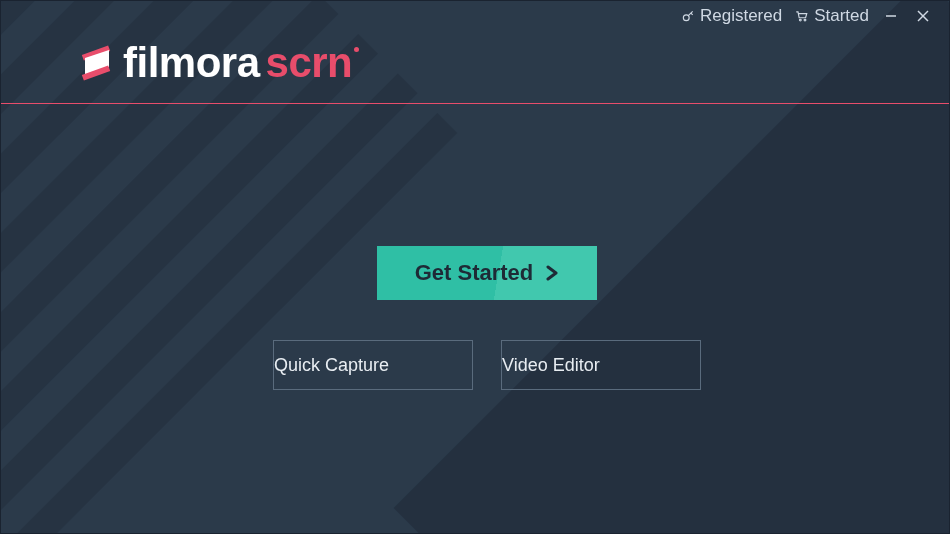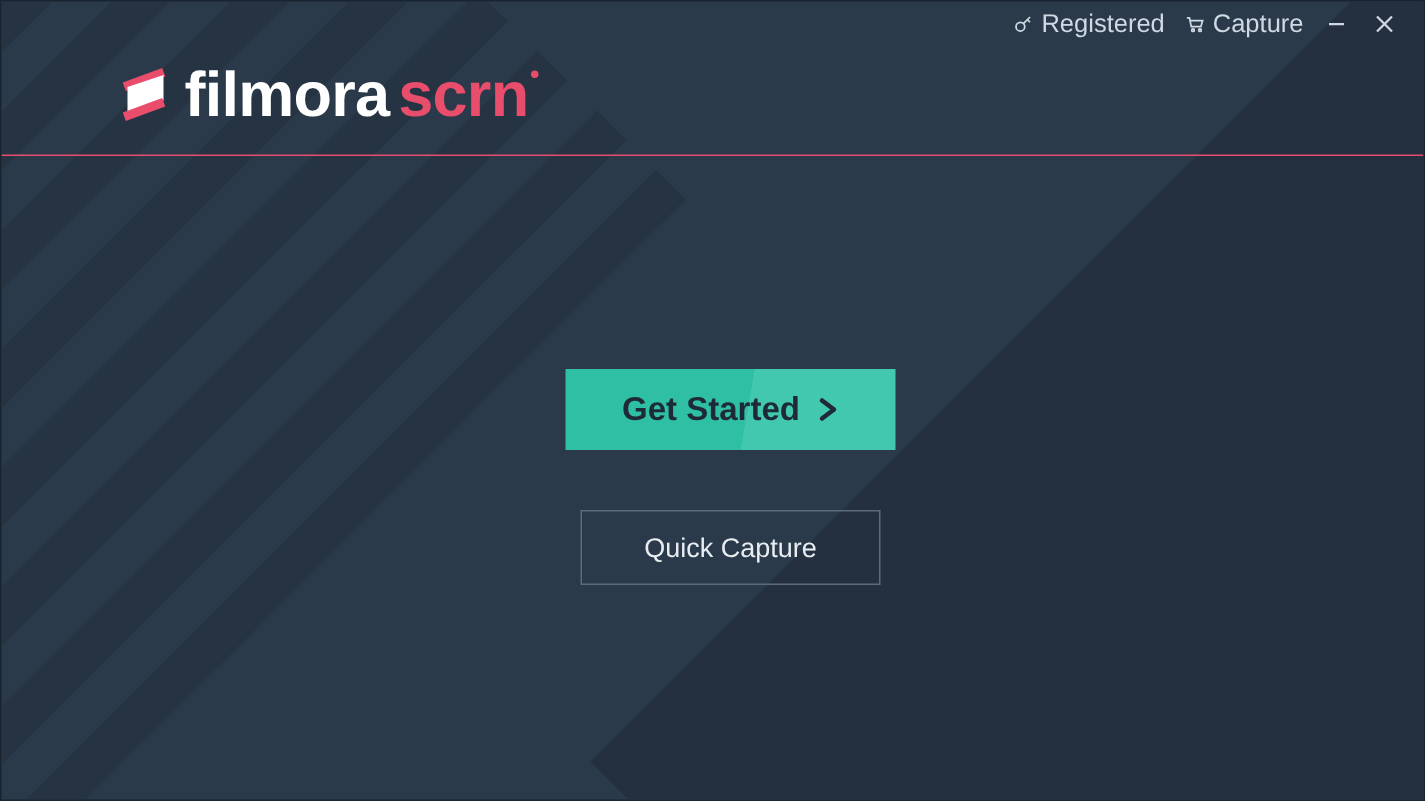--- a/index.html
+++ b/index.html
@@ -157,21 +157,20 @@
     width: 200px;
     height: 50px;
     background: transparent;
     border: 1px solid #5a6b7d;
     color: #e8edf2;
     font-size: 18px;
     font-weight: 400;
     cursor: pointer;
     display: flex;
     align-items: center;
-    justify-content: center;
   }
 </style>
 </head>
 <body>
 
 <div class="stripes-tl">
   <div class="stripe"></div>
     <div class="stripe"></div>
     <div class="stripe"></div>
   <div class="stripe"></div>
@@ -197,21 +196,21 @@
     <span>Registered</span>
   </div>
   <div class="tb-item">
     <span>
       <svg width="15" height="14" viewBox="0 0 24 24" fill="none" stroke="#cfd8e3" stroke-width="2">
         <path d="M3 5h3l2 10h11l2-7H7"></path>
         <circle cx="10" cy="19" r="1.5"></circle>
         <circle cx="18" cy="19" r="1.5"></circle>
       </svg>
     </span>
-    <span>Capture</span>
+    <span>Started</span>
   </div>
   <div class="tb-min">
     <svg width="12" height="12" viewBox="0 0 12 12">
         <line x1="1" y1="6" x2="11" y2="6" stroke="#cfd8e3" stroke-width="1.5"></line>
       </svg>
   </div>
   <div class="tb-close">
     <svg width="12" height="12" viewBox="0 0 12 12">
       <line x1="1" y1="1" x2="11" y2="11" stroke="#cfd8e3" stroke-width="1.5"></line>
       <line x1="11" y1="1" x2="1" y2="11" stroke="#cfd8e3" stroke-width="1.5"></line>
@@ -240,14 +239,17 @@
     <span>
       <svg width="14" height="16" viewBox="0 0 14 16">
         <polyline points="3,2 11,8 3,14" fill="none" stroke="#1e2a36" stroke-width="3" stroke-linecap="round" stroke-linejoin="round"></polyline>
       </svg>
     </span>
   </button>
   <div class="secondary-row">
     <button class="btn-secondary">
       <span>Quick Capture</span>
     </button>
+    <button class="btn-secondary">
+      <span>Video Editor</span>
+    </button>
   </div>
 </div>
 
 </body></html>

